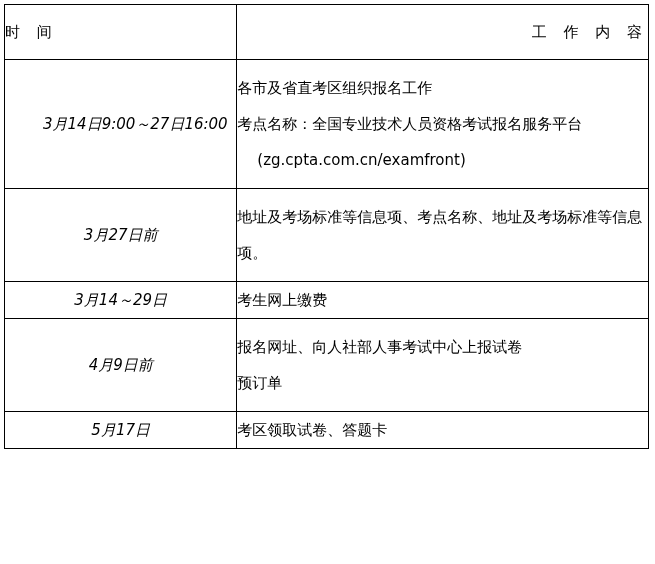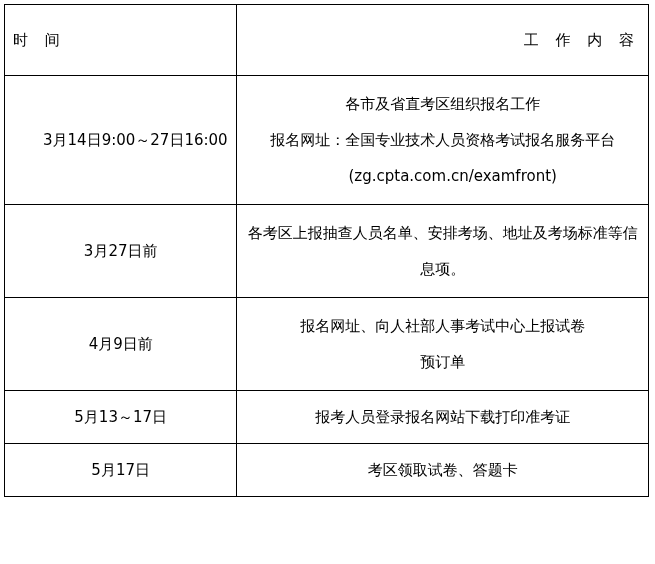--- a/index.html
+++ b/index.html
@@ -23,48 +23,49 @@
   }
   table.schedule {
     border-collapse: collapse;
     table-layout: fixed;
     width: 645px;
     margin: 4px 0 0 4px;
     border: 1px solid #000000;
   }
   table.schedule td {
     border: 1px solid #000000;
-    padding: 8px;
+    padding: 0;
     vertical-align: middle;
     font-size: 15px;
     line-height: 30px;
     color: #000000;
   }
   col.c-time { width: 232px; }
   col.c-content { width: 411px; }
 
   .cell-time {
     text-align: center;
     padding: 6px 10px;
   }
   .cell-time .txt {
     display: block;
     text-align: center;
+    font-style: italic;
   }
   .cell-time.left-wrap {
     text-align: left;
     padding: 6px 4px 6px 10px;
   }
   .cell-time.left-wrap .txt {
     text-align: left;
     text-indent: 28px;
     line-height: 36px;
   }
   .cell-content {
-    text-align: center;
+    text-align: left;
     padding: 6px 10px 6px 36px;
   }
   .cell-content .line {
     display: block;
     line-height: 36px;
     white-space: nowrap;
   }
   .cell-content .line.wrap {
     white-space: normal;
   }
@@ -104,53 +105,53 @@
         <td class="header-cell">时 间</td>
         <td class="header-cell content-head">工 作 内 容</td>
       </tr>
 
       <tr class="row-tall">
         <td class="cell-time left-wrap">
           <span class="txt">3月14日9:00～27日16:00</span>
         </td>
         <td class="cell-content">
           <span class="line">各市及省直考区组织报名工作</span>
-          <span class="line wrap">报名网址：全国专业技术人员资格考试报名服务平台</span>
+          <span class="line wrap">考点名称：全国专业技术人员资格考试报名服务平台</span>
           <span class="line indent-url">(zg.cpta.com.cn/examfront)</span>
         </td>
       </tr>
 
       <tr class="row-tall">
         <td class="cell-time">
           <span class="txt">3月27日前</span>
         </td>
         <td class="cell-content">
-          <span class="line wrap">各考区上报抽查人员名单、安排考场、地址及考场标准等信息项。</span>
+          <span class="line wrap">地址及考场标准等信息项、考点名称、地址及考场标准等信息项。</span>
         </td>
       </tr>
 
+      <tr>
+        <td class="cell-time">
+          <span class="txt">3月14～29日</span>
+        </td>
+        <td class="cell-content">
+          <span class="line">考生网上缴费</span>
+        </td>
+      </tr>
 
       <tr class="row-tall">
         <td class="cell-time">
           <span class="txt">4月9日前</span>
         </td>
         <td class="cell-content">
           <span class="line">报名网址、向人社部人事考试中心上报试卷</span>
           <span class="line">预订单</span>
         </td>
       </tr>
 
-      <tr>
-        <td class="cell-time">
-          <span class="txt">5月13～17日</span>
-        </td>
-        <td class="cell-content">
-          <span class="line">报考人员登录报名网站下载打印准考证</span>
-        </td>
-      </tr>
 
       <tr>
         <td class="cell-time">
           <span class="txt">5月17日</span>
         </td>
         <td class="cell-content">
           <span class="line">考区领取试卷、答题卡</span>
         </td>
       </tr>
     </tbody>

